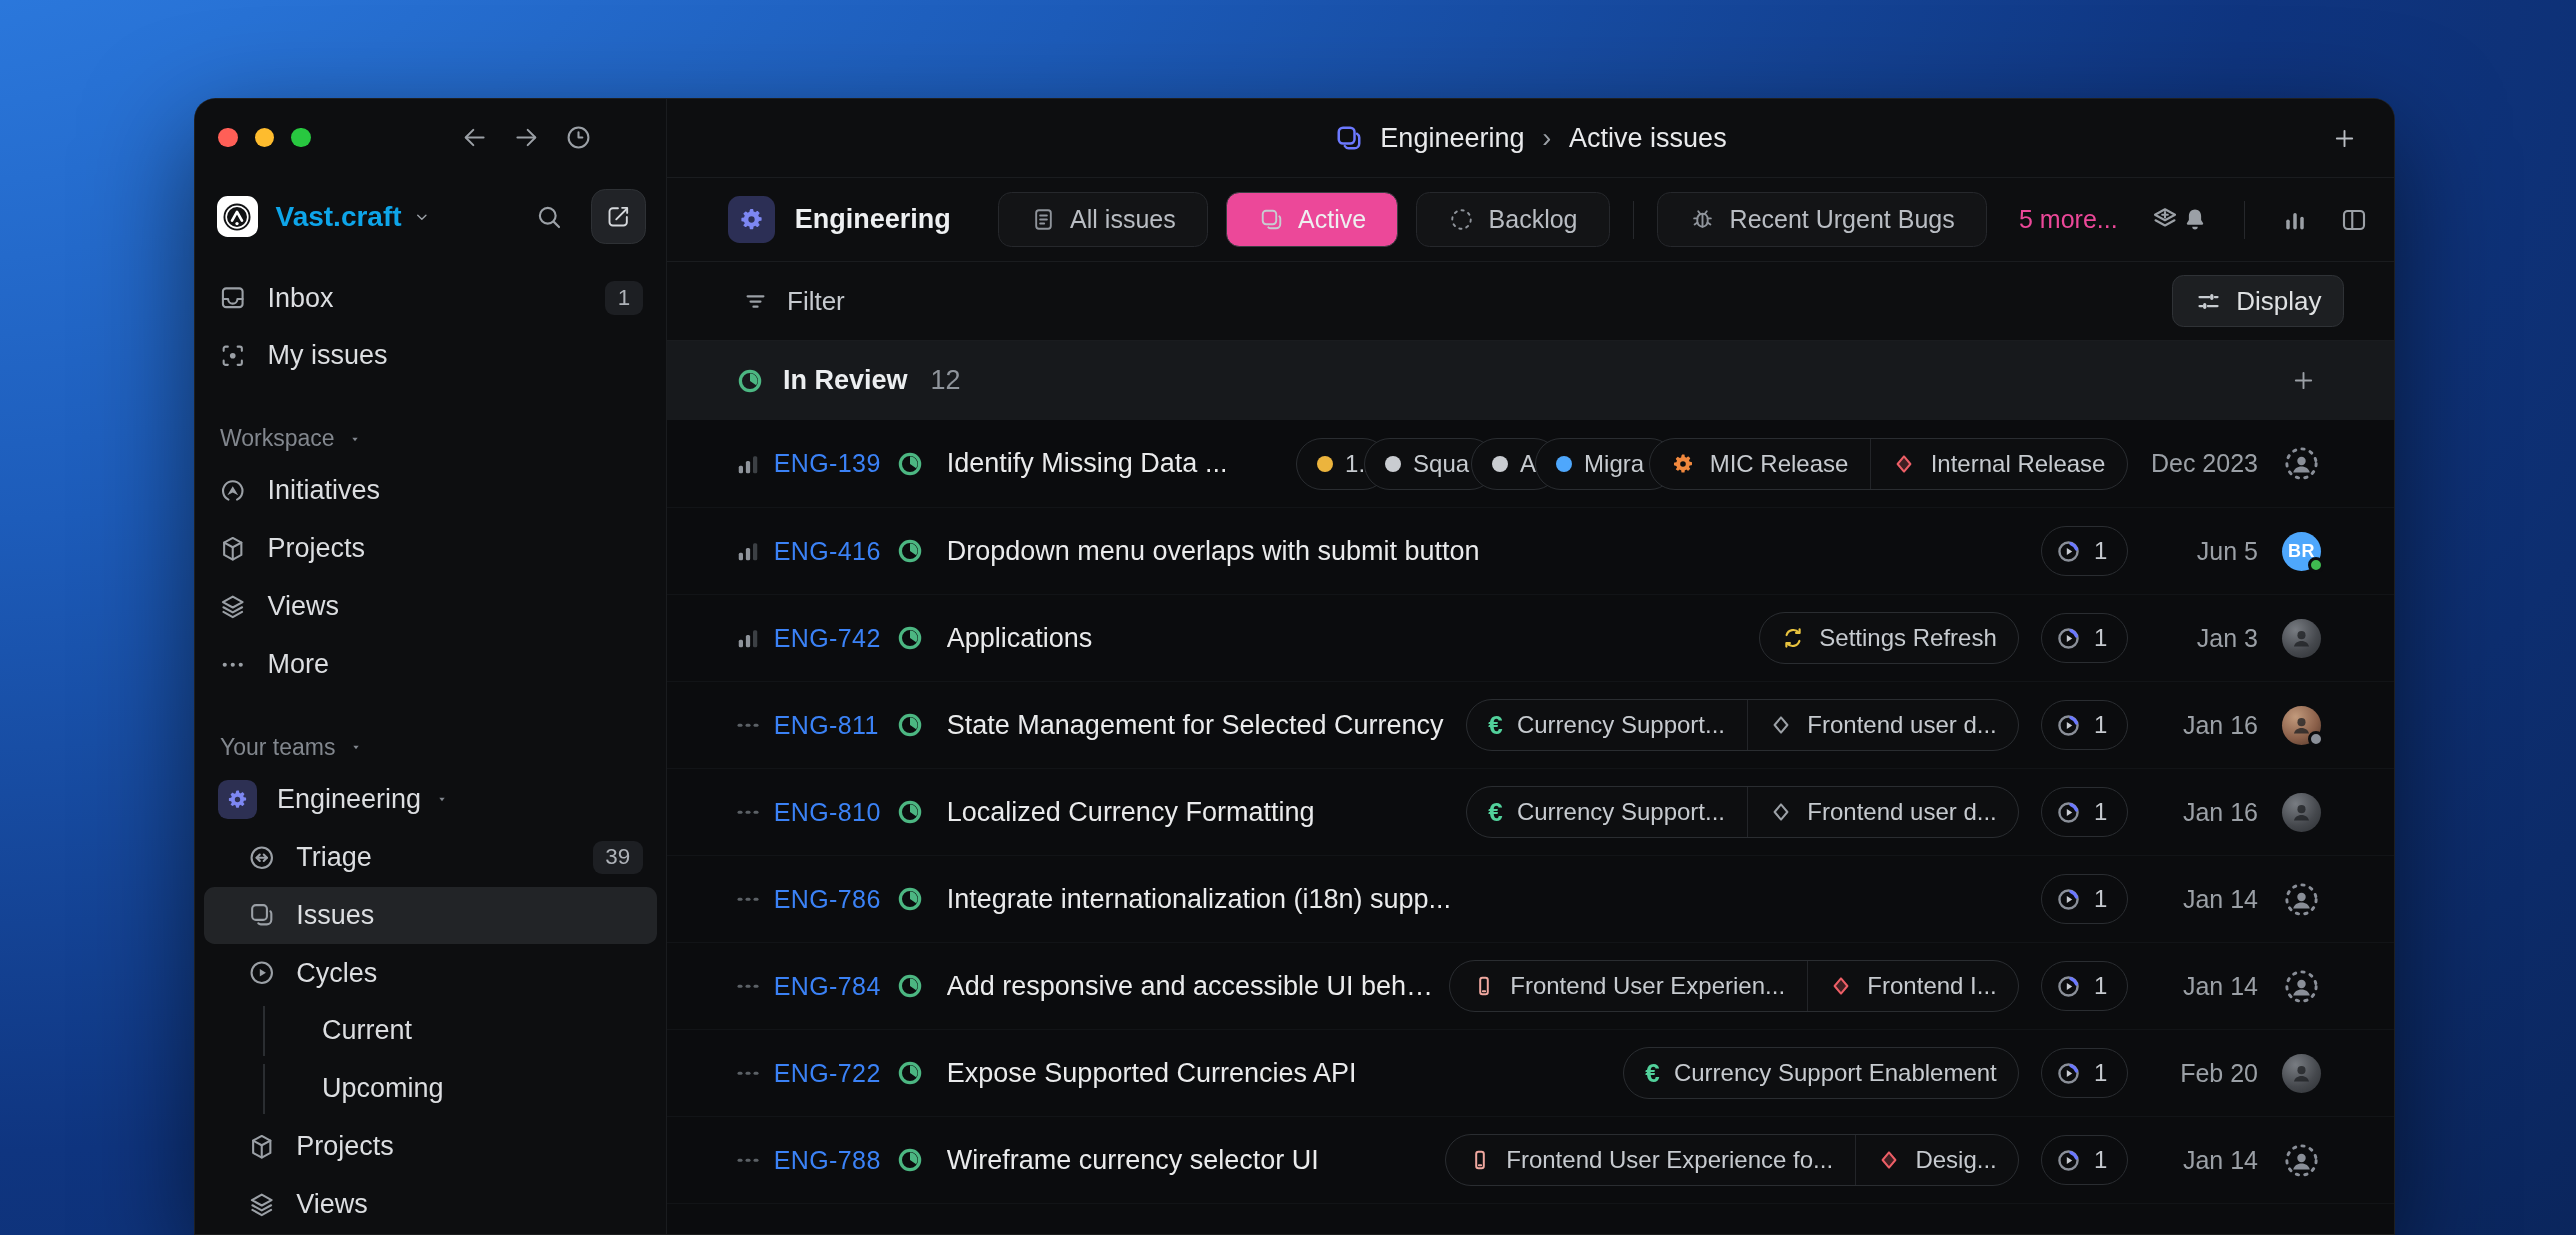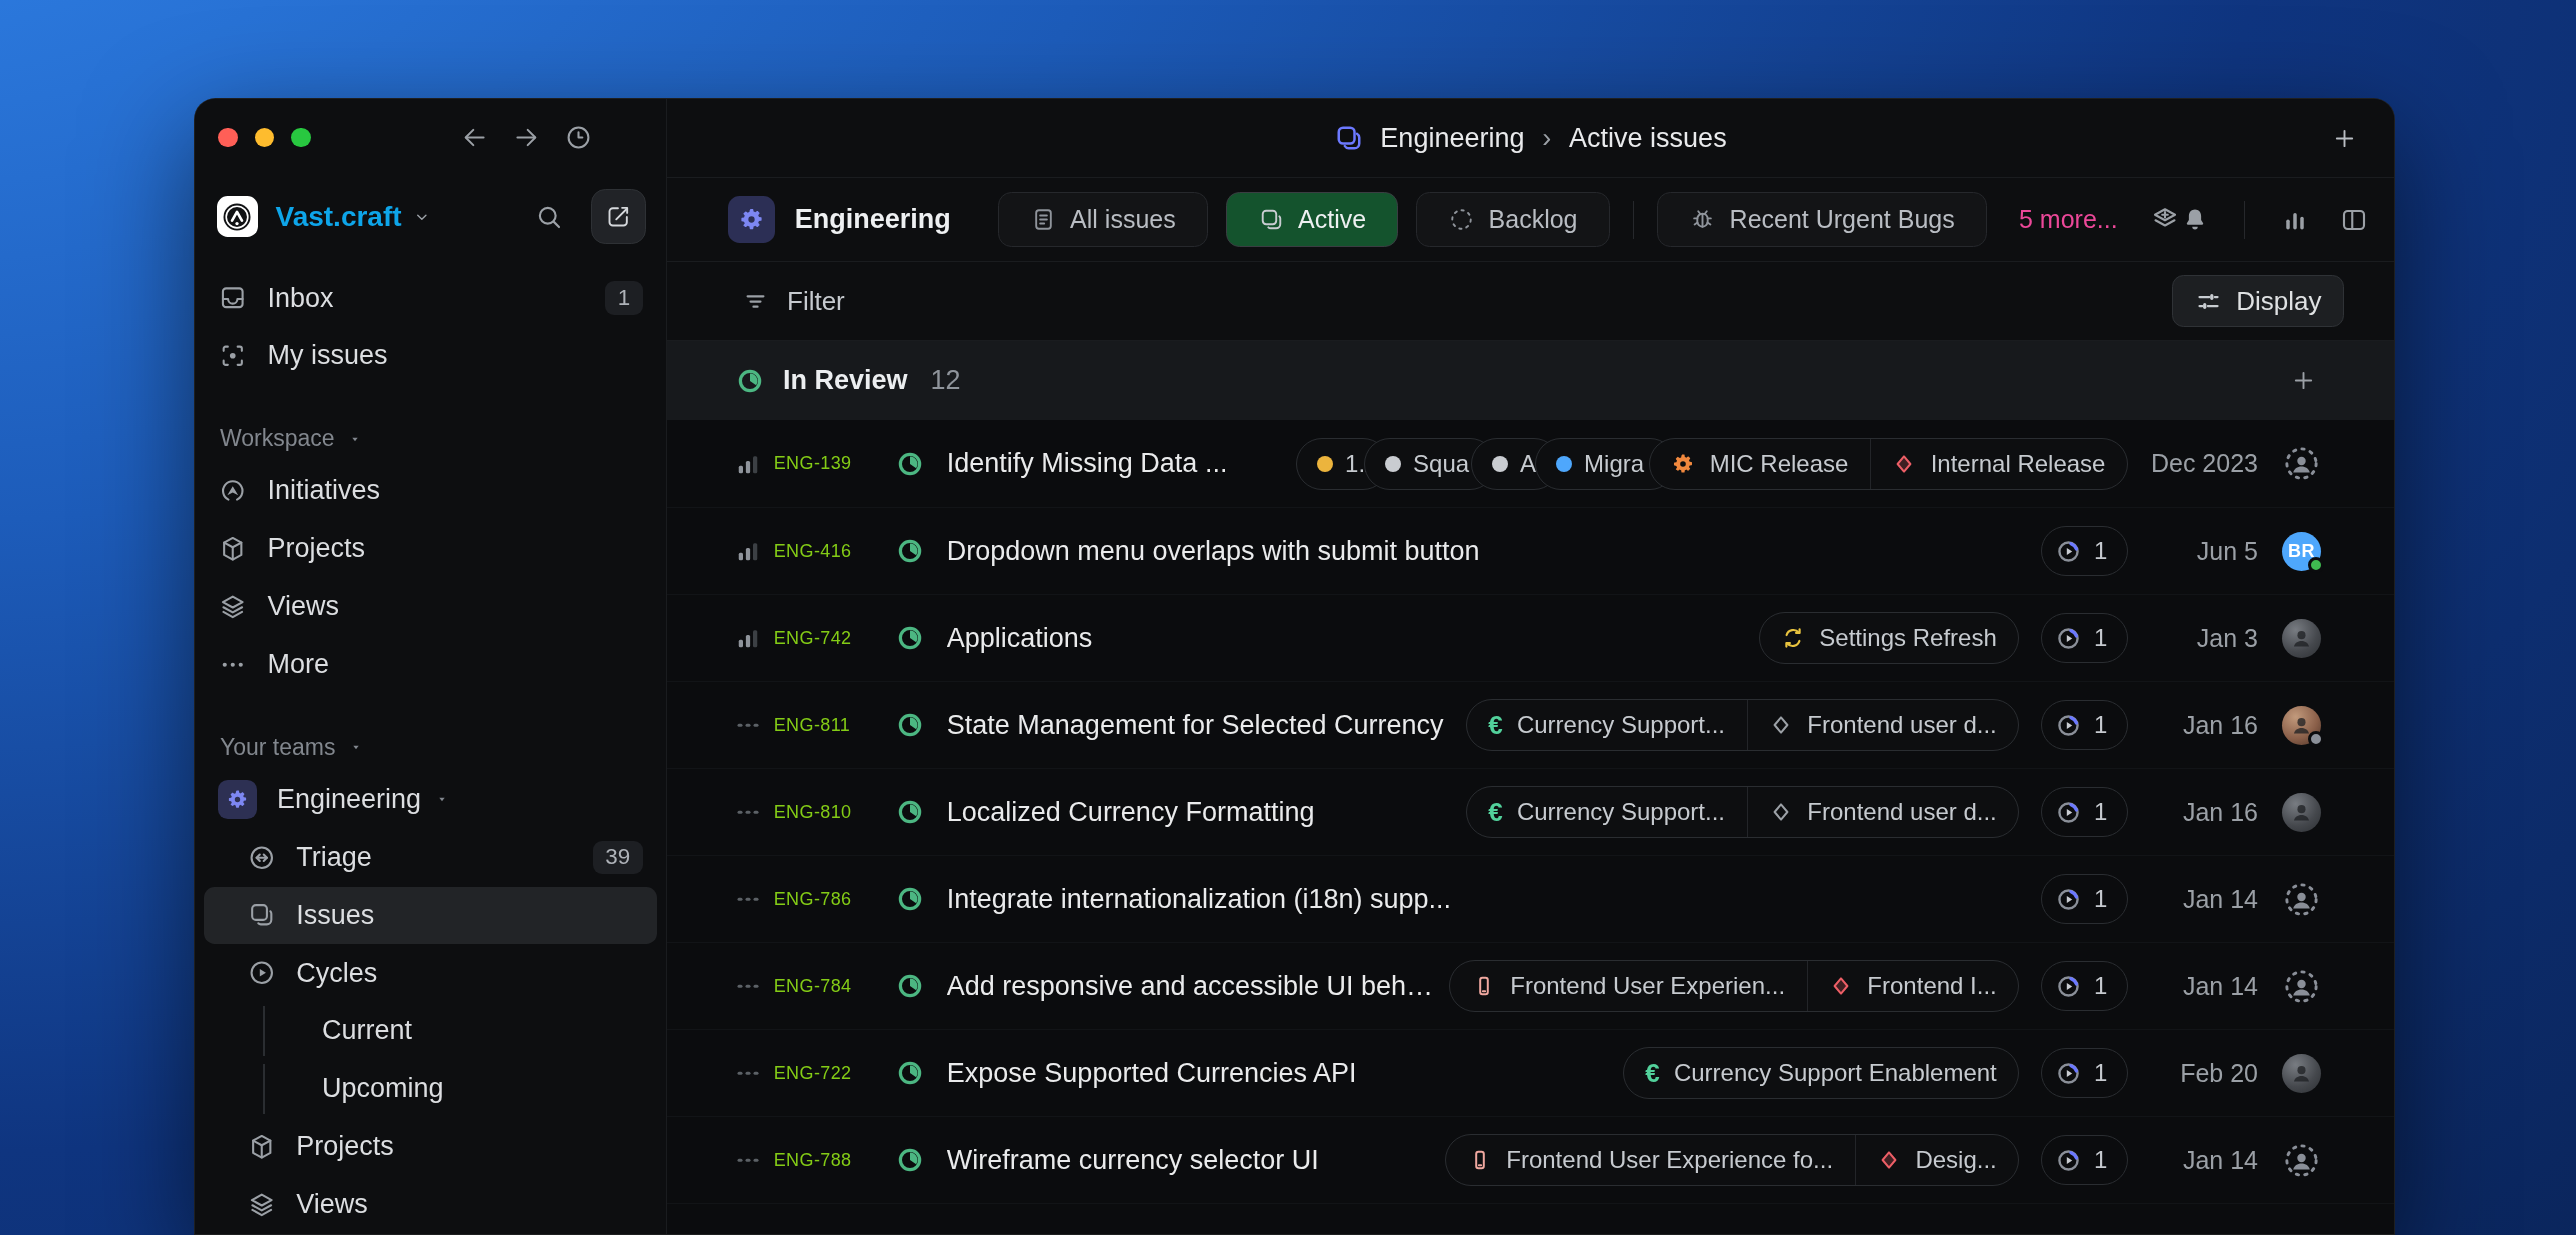--- a/index.html
+++ b/index.html
@@ -59,21 +59,21 @@
   .bar-plus { position:absolute; right:36px; width:27px; height:27px; color:#b9bdc3; }
 
   .tabsbar { height:84px; flex:0 0 84px; display:flex; align-items:center; padding:0 36px 0 61px; border-bottom:0.9px solid #1a1c1f; }
   .teamchip { display:flex; align-items:center; }
   .teamchip .tile { width:47px; height:47px; border-radius:11.6px; background:#2c2f55; display:flex; align-items:center; justify-content:center; }
   .teamchip .tile .i { width:27px; height:27px; color:#7d87f2; }
   .teamchip .tlabel { margin-left:19.7px; font-size:27px; font-weight:700; color:#eef0f2; }
   .tabs { display:flex; align-items:center; margin-left:47px; gap:18px; }
   .tab { display:flex; align-items:center; gap:13.4px; height:55px; padding:0 31px; border-radius:13.4px; border:0.9px solid #26282c; background:#131416; color:#b9bdc3; font-size:25px; font-weight:500; white-space:nowrap; }
   .tab .i { width:27px; height:27px; color:#8f949b; }
-  .tab.active { background:#14532d; border-color:#3a3d42; color:#eef0f1; }
+  .tab.active { background:#ec4899; border-color:#3a3d42; color:#eef0f1; }
   .tab.active .i { color:#c8ccd1; }
   .vdiv { width:0.9px; height:38px; background:#26282c; margin:0 5.4px; }
   .moretabs { font-size:25px; color:#ec4899; margin:0 14.3px; white-space:nowrap; background:none; border:none; font-family:inherit; }
   .tbicon { width:30px; height:30px; color:#9ba0a6; }
   .tright { margin-left:auto; display:flex; align-items:center; gap:29px; }
   .tright .bell { width:30px; height:30px; color:#c3c7cc; }
   .tright .i { width:30px; height:30px; color:#9ba0a6; }
 
   .filterbar { height:79px; flex:0 0 79px; display:flex; align-items:center; padding:0 50px 0 75px; border-bottom:0.9px solid #1a1c1f; }
   .filterchip { display:flex; align-items:center; gap:18px; color:#c6cacf; font-size:26px; }
@@ -85,21 +85,21 @@
   .groupbar .gicon { width:30px; height:30px; }
   .gname { margin-left:18px; font-size:27px; font-weight:700; color:#eceef0; }
   .gcount { margin-left:23px; font-size:27px; color:#8f949b; }
   .gplus { margin-left:auto; width:27px; height:27px; color:#9ba0a6; }
 
   
   .rows { flex:1; background:#0b0c0e; overflow:hidden; }
   .row { height:87px; display:flex; align-items:center; padding:0 72px 0 66px; border-top:0.9px solid #121417; background:#0b0c0e; }
   .row:first-child { border-top:none; }
   .prio { width:30px; height:30px; color:#8f949b; flex:0 0 30px; }
-  .rid { width:118px; font-size:18px; color:#84cc16; margin-left:10.7px; flex:0 0 118px; letter-spacing:0.4px; }
+  .rid { width:118px; font-size:25px; color:#3b82f6; margin-left:10.7px; flex:0 0 118px; letter-spacing:0.4px; }
   .rstatus { width:30px; height:30px; margin-left:3.6px; flex:0 0 30px; }
   .rtitle { margin-left:21.5px; font-size:27px; font-weight:500; color:#eaebec; white-space:nowrap; overflow:hidden; text-overflow:ellipsis; min-width:0; flex:0 1 auto; }
   .rspace { flex:1 1 0; min-width:9px; }
   .labels { display:flex; align-items:center; }
   .dots { display:flex; align-items:center; }
   .dotpill { position:relative; display:flex; align-items:center; gap:12.5px; height:52px; border:0.9px solid #2a2d31; border-radius:894px; background:#0d0e10; padding:0 19.7px; overflow:hidden; font-size:24px; color:#c6cacf; white-space:nowrap; }
   .dotpill + .dotpill { margin-left:-25px; }
   .dot { width:16px; height:16px; border-radius:50%; flex:0 0 16px; }
   .pillgroup { display:flex; align-items:center; height:52px; border:0.9px solid #2a2d31; border-radius:894px; background:#0d0e10; overflow:hidden; position:relative; }
   .pillgroup.overlap { margin-left:-27px; }

